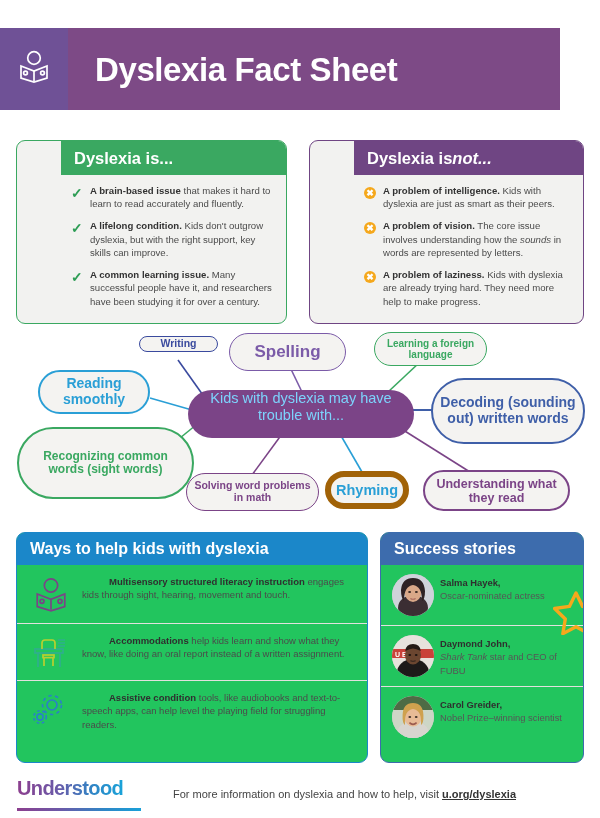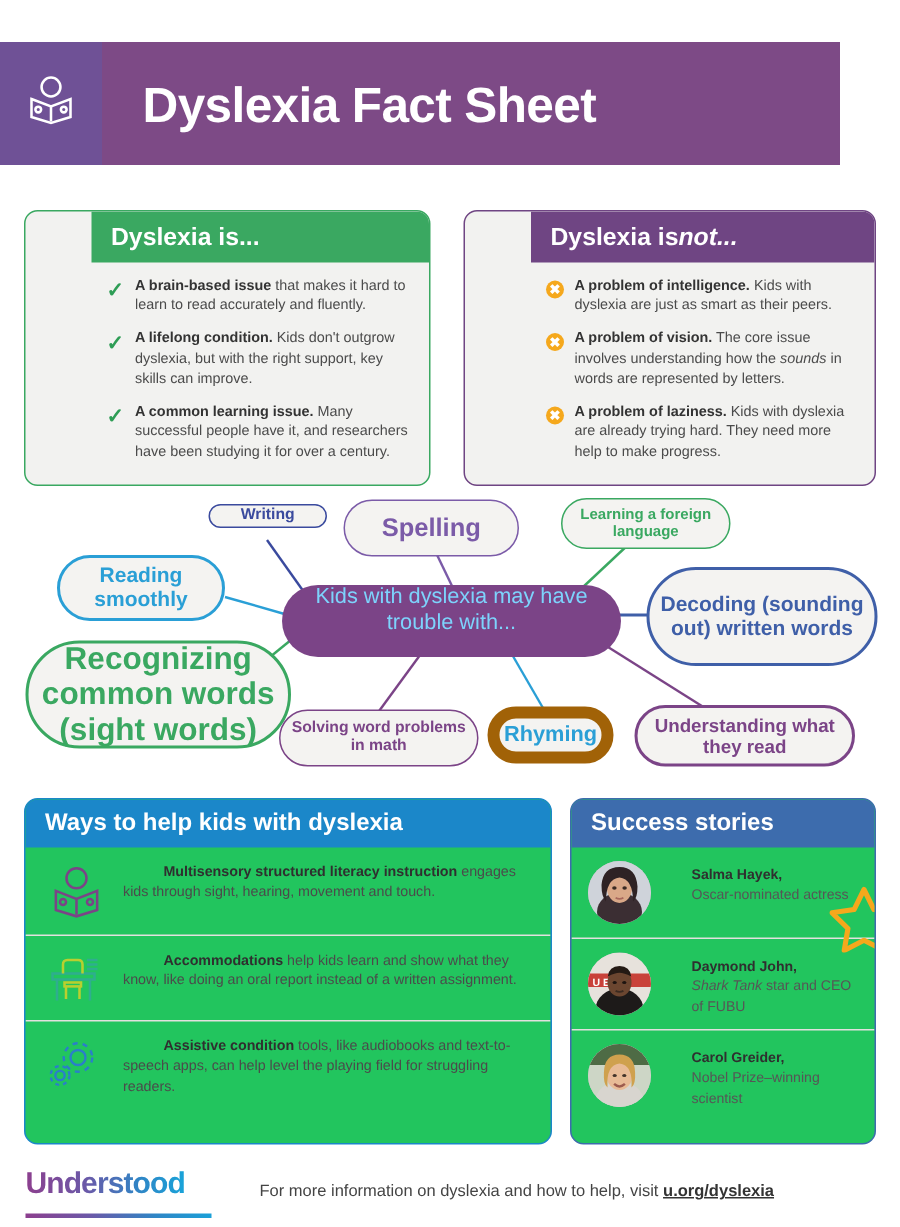--- a/index.html
+++ b/index.html
@@ -77,21 +77,21 @@
   .panel.stories .panel-head { background: #3d6cad; }
   .ways { left: 16px; top: 532px; width: 352px; height: 231px; border: 1px solid #1b87c9; }
   .stories { left: 380px; top: 532px; width: 204px; height: 231px; border: 1px solid #3d6cad; }
 
   .way-row { display: flex; gap: 10px; padding: 10px 12px 10px 13px; align-items: flex-start; }
   .way-row + .way-row { border-top: 1px solid #e2e1de; }
   .way-icon { flex: none; width: 42px; display: flex; justify-content: center; padding-top: 2px; }
   .way-text { font-size: 9.5px; line-height: 1.42; color: #4b4b4b; }
   .way-text b { color: #2f2f2f; font-weight: bold; margin-left: 27px; }
 
-  .story-row { display: flex; gap: 27px; padding: 9px 10px 9px 11px; align-items: flex-start; position: relative; }
+  .story-row { display: flex; gap: 6px; padding: 9px 10px 9px 11px; align-items: flex-start; position: relative; }
   .story-row + .story-row { border-top: 1px solid #e2e1de; }
   .avatar {
     flex: none; width: 42px; height: 42px; border-radius: 50%;
     overflow: hidden; position: relative; background: #b9b9bd;
   }
   .story-text { font-size: 9.4px; line-height: 1.42; color: #565656; padding-top: 2px; }
   .story-text b { color: #2f2f2f; font-weight: bold; display: block; }
   .story-text i { font-style: italic; }
   .star-badge { position: absolute; right: -16px; top: 56px; z-index: 5; }
 
@@ -195,29 +195,29 @@
     </div>
 
     <div class="node" style="left:38px; top:40px; width:112px; height:44px; border:2px solid #2a9fd6; color:#2a9fd6; font-size:14px;">
       <span>Reading smoothly</span>
     </div>
 
     <div class="node" style="left:431px; top:48px; width:154px; height:66px; border:2px solid #3f5fa8; color:#3f5fa8; font-size:14px;">
       <span>Decoding (sounding out) written words</span>
     </div>
 
-    <div class="node" style="left:17px; top:97px; width:177px; height:72px; border:2px solid #3aa861; color:#3aa861; font-size:21px;">
+    <div class="node" style="left:17px; top:97px; width:177px; height:72px; border:2px solid #3aa861; color:#3aa861; font-size:12px;">
       <span>Recognizing common words (sight words)</span>
     </div>
 
     <div class="node" style="left:186px; top:143px; width:133px; height:38px; border:1.7px solid #7b4487; color:#7b4487; font-size:10.5px;">
       <span>Solving word problems in math</span>
     </div>
 
-    <div class="node" style="left:325px; top:141px; width:84px; height:38px; border:8px solid #a16207; color:#2a9fd6; font-size:14.5px;">
+    <div class="node" style="left:325px; top:141px; width:84px; height:38px; border:6px solid #a16207; color:#2a9fd6; font-size:14.5px;">
       <span>Rhyming</span>
     </div>
 
     <div class="node" style="left:423px; top:140px; width:147px; height:41px; border:2px solid #7b4487; color:#7b4487; font-size:12.5px;">
       <span>Understanding what they read</span>
     </div>
   </div>
 
   <div class="panel ways">
     <div class="panel-head">Ways to help kids with dyslexia</div>

